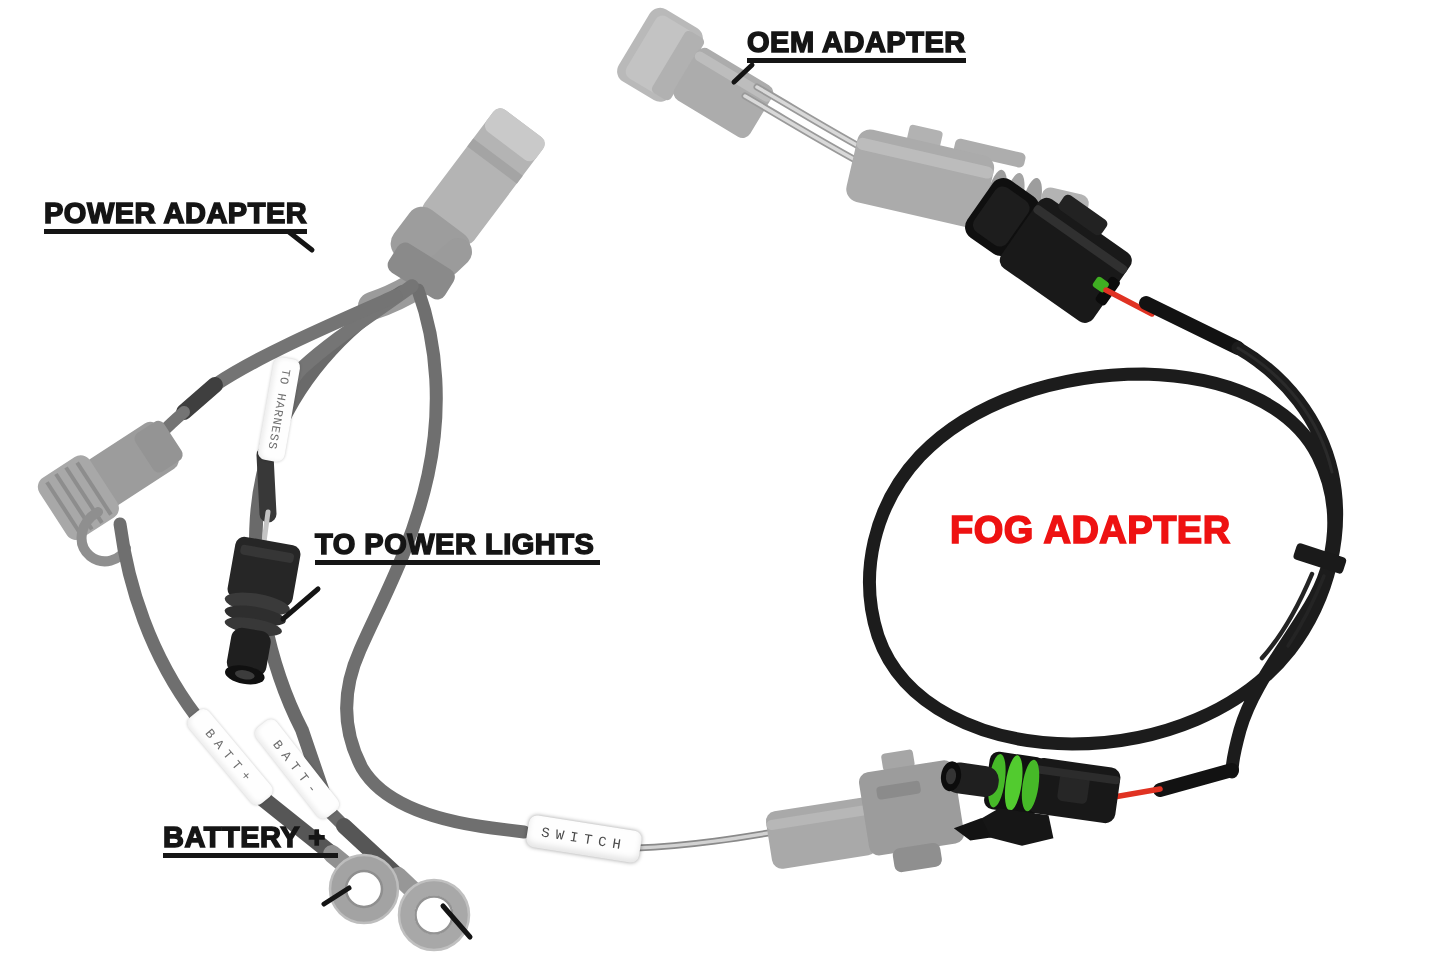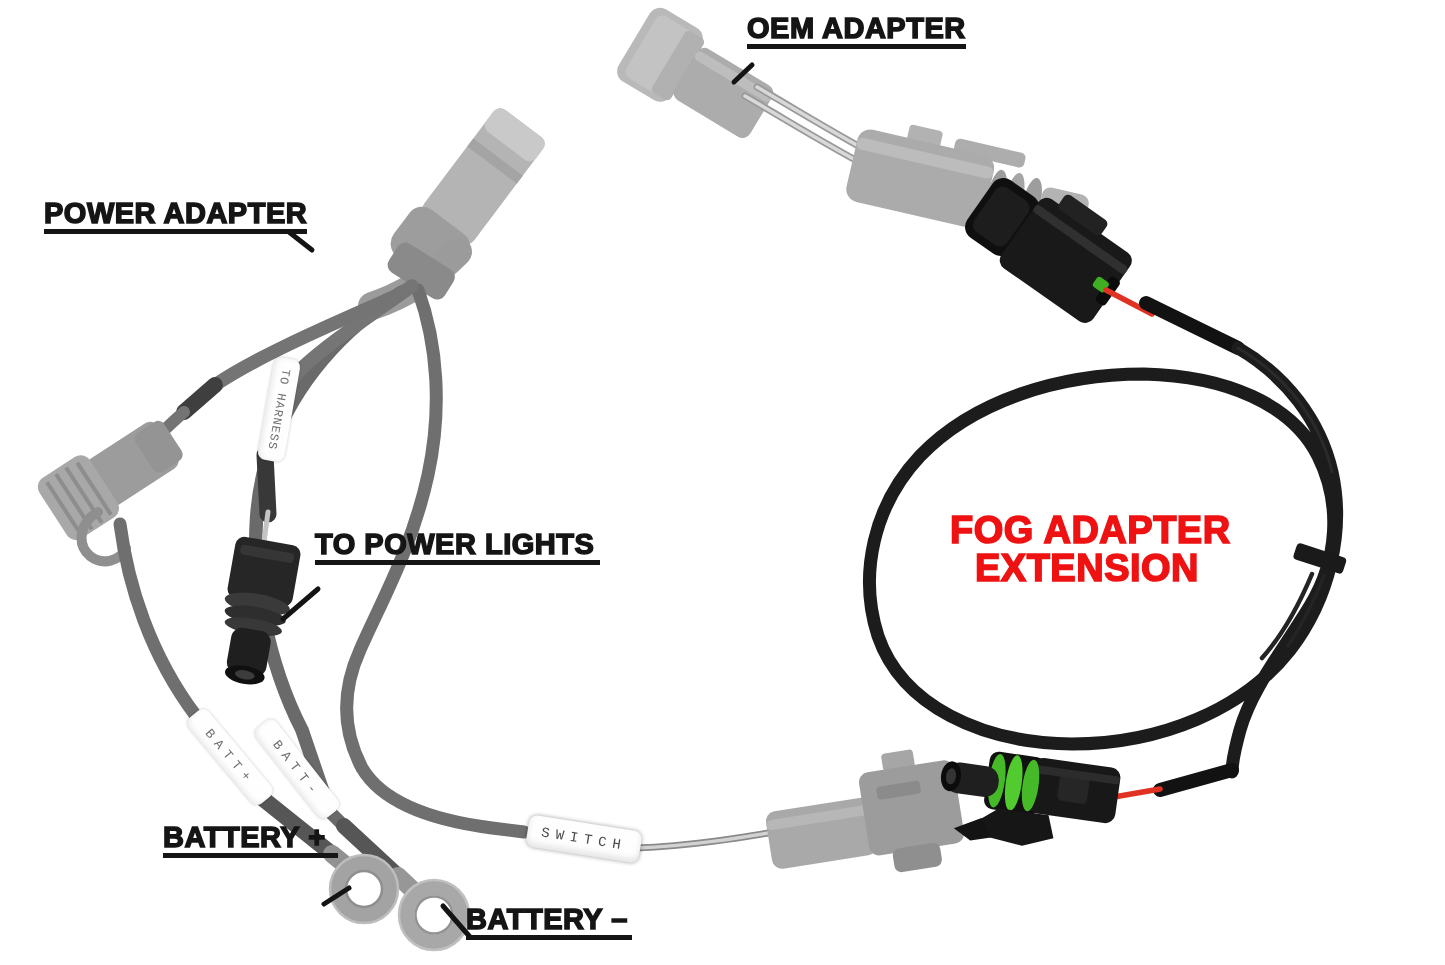--- a/index.html
+++ b/index.html
@@ -190,38 +190,34 @@
       <line x1="324" y1="904" x2="349" y2="888"></line>
       <line x1="470" y1="937" x2="443" y2="906"></line>
     </g>
   </svg>
 
   <div class="sleeve ghost" style="left:227px;top:396px;width:104px;height:27px;transform:rotate(100deg);font-size:12px;letter-spacing:1px;">TO HARNESS</div>
   <div class="sleeve ghost" style="left:174px;top:744px;width:112px;height:26px;transform:rotate(50deg);font-size:13px;letter-spacing:6px;">BATT+</div>
   <div class="sleeve ghost" style="left:240px;top:756px;width:114px;height:26px;transform:rotate(52deg);font-size:13px;letter-spacing:6px;">BATT-</div>
   <div class="sleeve" style="left:527px;top:823px;width:114px;height:32px;transform:rotate(9deg);font-size:14px;letter-spacing:6px;">SWITCH</div>
 
-  <div class="callout" style="left:747px;top:15px;text-align:center;">
+  <div class="callout" style="left:747px;top:29px;text-align:center;">
     <span class="ul">OEM ADAPTER</span>
   </div>
 
   <div class="callout" style="left:44px;top:200px;">
     <span class="ul">POWER ADAPTER</span>
   </div>
 
   <div class="callout" style="left:315px;top:531px;">
     <div class="ul" style="padding-right:6px;">TO POWER LIGHTS</div>
   </div>
 
   <div class="callout red" style="left:950px;top:511px;width:274px;">
     <div>FOG ADAPTER</div>
-    <div>EXTENSION</div>
   </div>
 
   <div class="callout" style="left:163px;top:824px;">
     <span class="ul" style="padding-right:12px;">BATTERY +</span>
   </div>
 
-  <div class="callout" style="left:466px;top:906px;">
-    <span class="ul" style="padding-right:4px;">BATTERY –</span>
-  </div>
 
 </div>
 
 </body></html>

